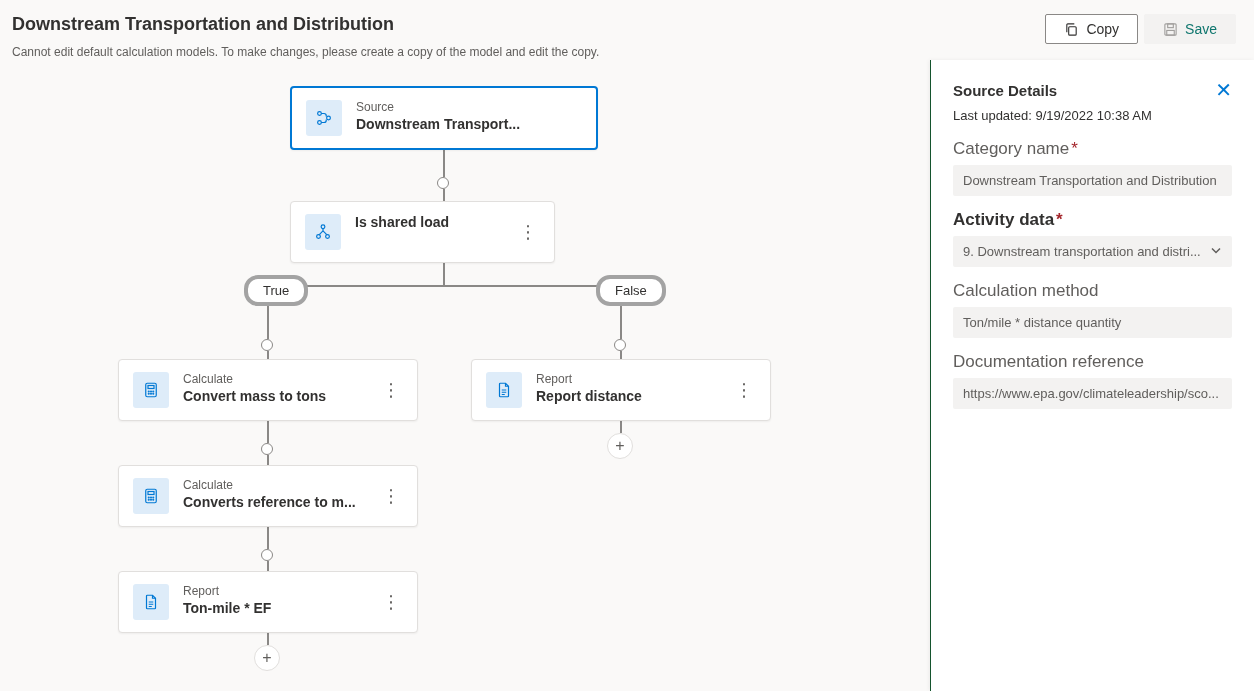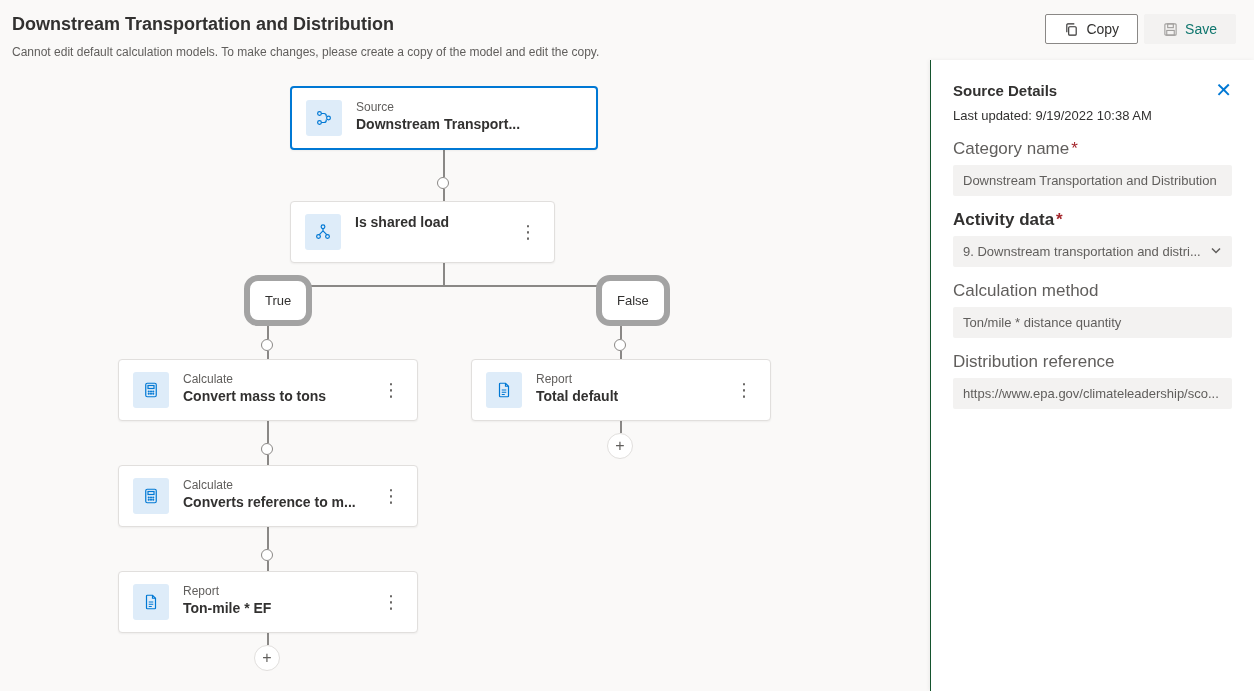--- a/index.html
+++ b/index.html
@@ -13,21 +13,21 @@
     .ico{width:15px;height:15px;display:inline-flex;align-items:center;justify-content:center}
     .canvas{position:absolute;left:0;top:60px;right:324px;bottom:0}
     .nd{position:absolute;background:#fff;border:1px solid #e1dfdd;border-radius:4px;display:flex;padding:12px 14px;box-shadow:0 1px 2px rgba(0,0,0,0.05)}
     .nd.sel{border:2px solid #0078d4}
     .ni{width:36px;height:36px;background:#deecf9;border-radius:3px;display:flex;align-items:center;justify-content:center;flex-shrink:0;margin-right:14px}
     .ni svg{width:18px;height:18px}
     .nc{flex:1;min-width:0}
     .nl{font-size:12px;color:#605e5c;margin-bottom:2px}
     .nt{font-size:14px;font-weight:600;color:#323130;white-space:nowrap;overflow:hidden;text-overflow:ellipsis}
     .nm{width:24px;display:flex;align-items:center;justify-content:center;color:#605e5c;cursor:pointer;font-size:18px}
-    .bd{position:absolute;background:#fff;border:6px solid #a3a3a3;border-radius:14px;padding:12px 15px;font-size:13px;color:#323130}
+    .bd{position:absolute;background:#fff;border:4px solid #a3a3a3;border-radius:14px;padding:4px 15px;font-size:13px;color:#323130}
     .crc{position:absolute;width:12px;height:12px;border:1.5px solid #8a8886;border-radius:50%;background:#fff}
     .pls{position:absolute;width:26px;height:26px;border:1px solid #e1dfdd;border-radius:50%;background:#fff;display:flex;align-items:center;justify-content:center;color:#605e5c;cursor:pointer;font-size:16px}
     .ln{position:absolute;background:#8a8886}
     .panel{position:absolute;right:0;top:60px;width:324px;bottom:0;background:#fff;border-left:1px solid #14532d;padding:18px 22px;box-shadow:-1px 0 4px rgba(0,0,0,0.06)}
     .ph{display:flex;justify-content:space-between;align-items:center;margin-bottom:6px}
     .pht{font-size:15px;font-weight:600}
     .cls{cursor:pointer;color:#0078d4;font-size:20px}
     .lu{font-size:13px;color:#323130;margin-bottom:16px}
     .fl{font-size:17px;color:#605e5c;margin-bottom:6px}
     .fl.bk{color:#323130;font-weight:600}
@@ -183,21 +183,21 @@
 
   <div class="nd" style="left:471px;top:299px;width:300px">
     <div class="ni">
         <svg viewBox="0 0 24 24" fill="none" stroke="#0078d4" stroke-width="1.6">
           <path d="M7 3h7l4 4v13a1 1 0 01-1 1H7a1 1 0 01-1-1V4a1 1 0 011-1z"></path>
           <path d="M14 3v4h4M9 12h6M9 15h6M9 18h4"></path>
         </svg>
       </div>
     <div class="nc">
         <div class="nl">Report</div>
-        <div class="nt">Total default</div>
+        <div class="nt">Report distance</div>
       </div>
     <div class="nm">⋮</div>
   </div>
 
   <div class="pls" style="left:607px;top:373px">+</div>
   <div class="pls" style="left:254px;top:585px">+</div>
 </div>
 
 <div class="panel">
   <div class="ph">
@@ -213,15 +213,15 @@
   <div class="fi">
     <span>9. Downstream transportation and distri...</span>
     <span class="chv"><svg width="12" height="12" viewBox="0 0 12 12" fill="none" stroke="#605e5c" stroke-width="1.5">
           <path d="M2 4l4 4 4-4"></path>
         </svg></span>
   </div>
 
   <div class="fl">Calculation method</div>
   <div class="fi">Ton/mile * distance quantity</div>
 
-  <div class="fl">Distribution reference</div>
+  <div class="fl">Documentation reference</div>
   <div class="fi">https://www.epa.gov/climateleadership/sco...</div>
 </div>
 
 </body></html>

